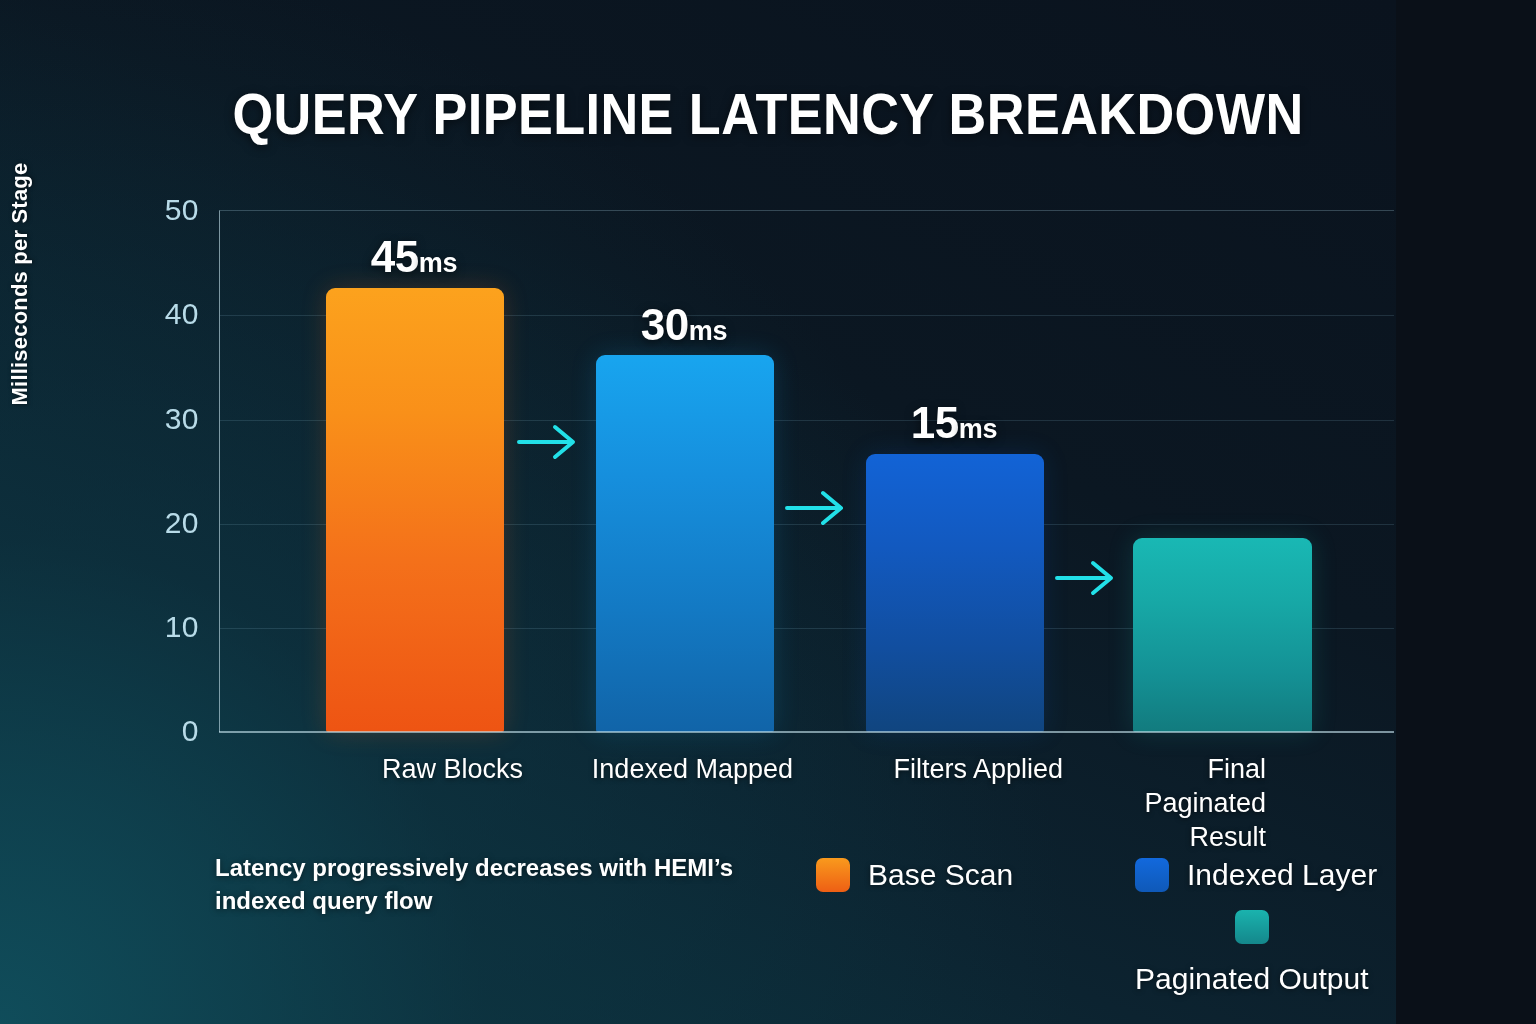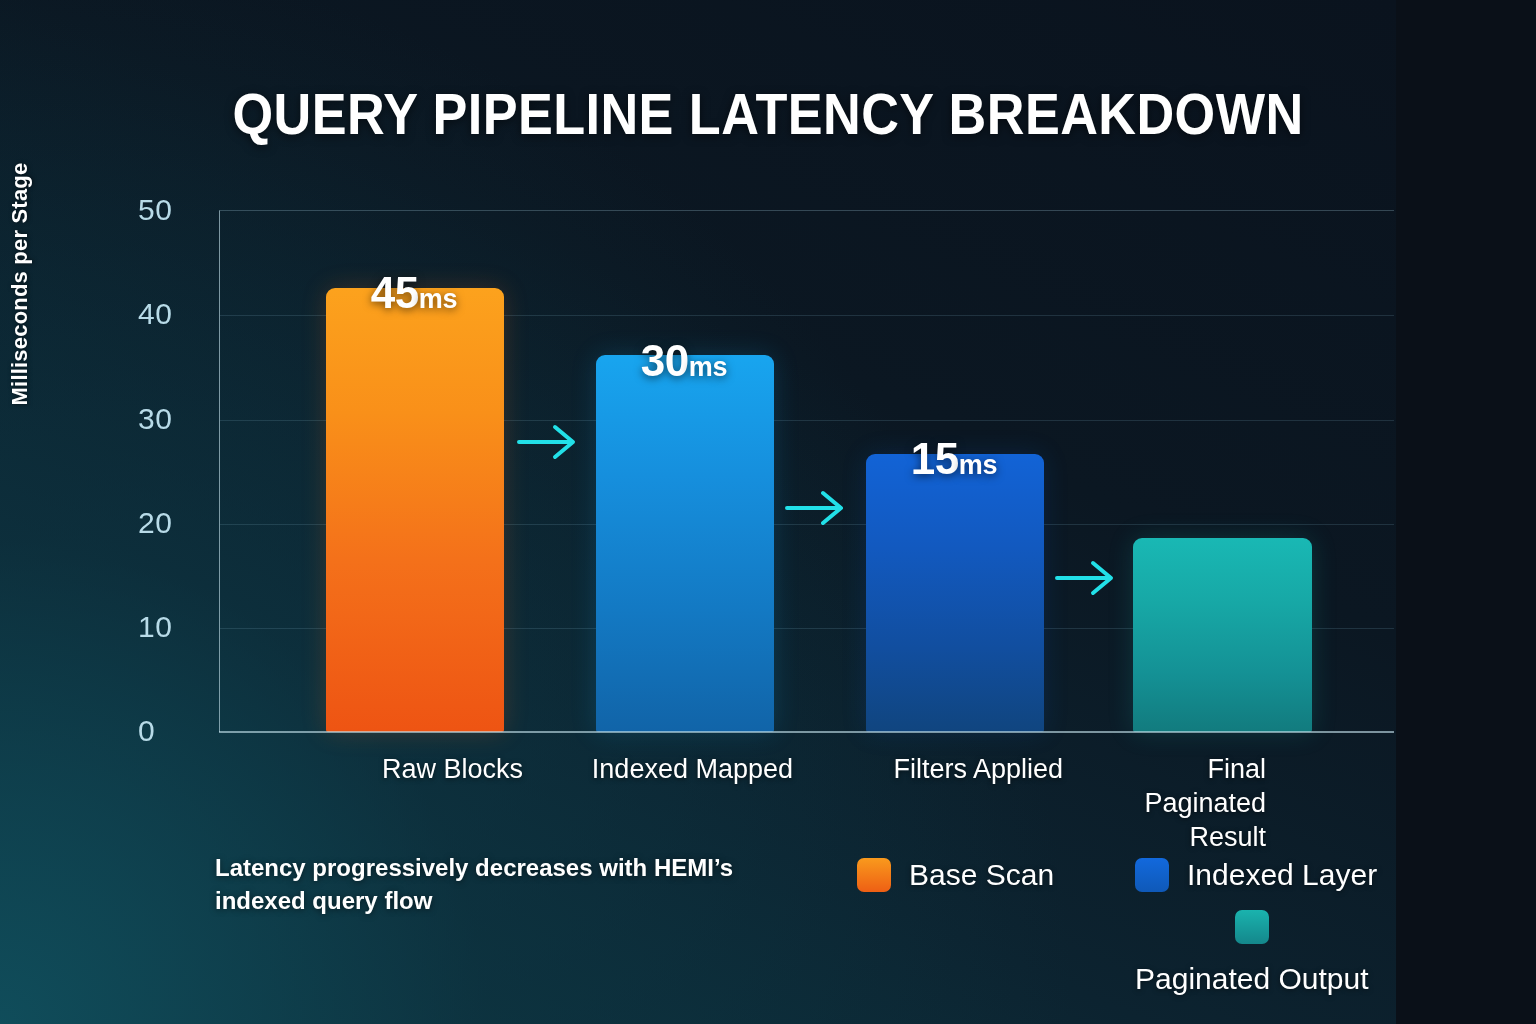--- a/index.html
+++ b/index.html
@@ -61,21 +61,22 @@
   .gridline {
     position: absolute;
     left: 0;
     width: 100%;
     height: 1px;
     background: rgba(120, 165, 185, 0.20);
   }
   .ytick-label {
     position: absolute;
     width: 70px;
-    left: 138px;
+    text-align: right;
+    left: 129px;
     color: #b8dbe8;
     font-size: 30px;
     font-weight: normal;
     transform: translateY(-50%);
     letter-spacing: 0.5px;
   }
 
   #y-axis-title {
     position: absolute;
     left: -180px;
@@ -96,21 +97,20 @@
     position: absolute;
     bottom: 0;
     border-radius: 9px 9px 2px 2px;
   }
   .bar-value {
     position: absolute;
     text-align: center;
     color: #ffffff;
     white-space: nowrap;
     text-shadow: 0 2px 8px rgba(0,0,0,0.6);
-    margin-top: 36px;
   }
   .bar-value .num {
     font-size: 44px;
     font-weight: bold;
     letter-spacing: -0.5px;
   }
   .bar-value .unit {
     font-size: 27px;
     font-weight: bold;
     letter-spacing: -0.3px;
@@ -228,21 +228,21 @@
     <path d="M4 22 L56 22 M40 7 L58 22 L40 37" fill="none" stroke="#22e0e8" stroke-width="4" stroke-linecap="round" stroke-linejoin="round"></path>
   </svg>
 
   <div class="cat-label" style="left:305px; top:753px; width:218px;">Raw Blocks</div>
   <div class="cat-label" style="left:575px; top:753px; width:218px;">Indexed Mapped</div>
   <div class="cat-label" style="left:845px; top:753px; width:218px;">Filters Applied</div>
   <div class="cat-label" style="left:1082px; top:753px; width:184px;">Final Paginated Result</div>
 
   <div id="caption">Latency progressively decreases with HEMI’s indexed query flow</div>
 
-  <div class="legend-item" style="left:857px; top:858px;">
+  <div class="legend-item" style="left:816px; top:858px;">
     <span class="legend-swatch" style="background:linear-gradient(180deg,#f99a1d 0%,#ee5f14 100%);"></span>
     <span class="legend-label">Base Scan</span>
   </div>
 
   <div class="legend-item" style="left:1135px; top:858px;">
     <span class="legend-swatch" style="background:linear-gradient(180deg,#1269dd 0%,#0f59b8 100%);"></span>
     <span class="legend-label">Indexed Layer</span>
   </div>
 
   <div class="legend-item" style="left:1135px; top:910px;flex-direction:column;">

